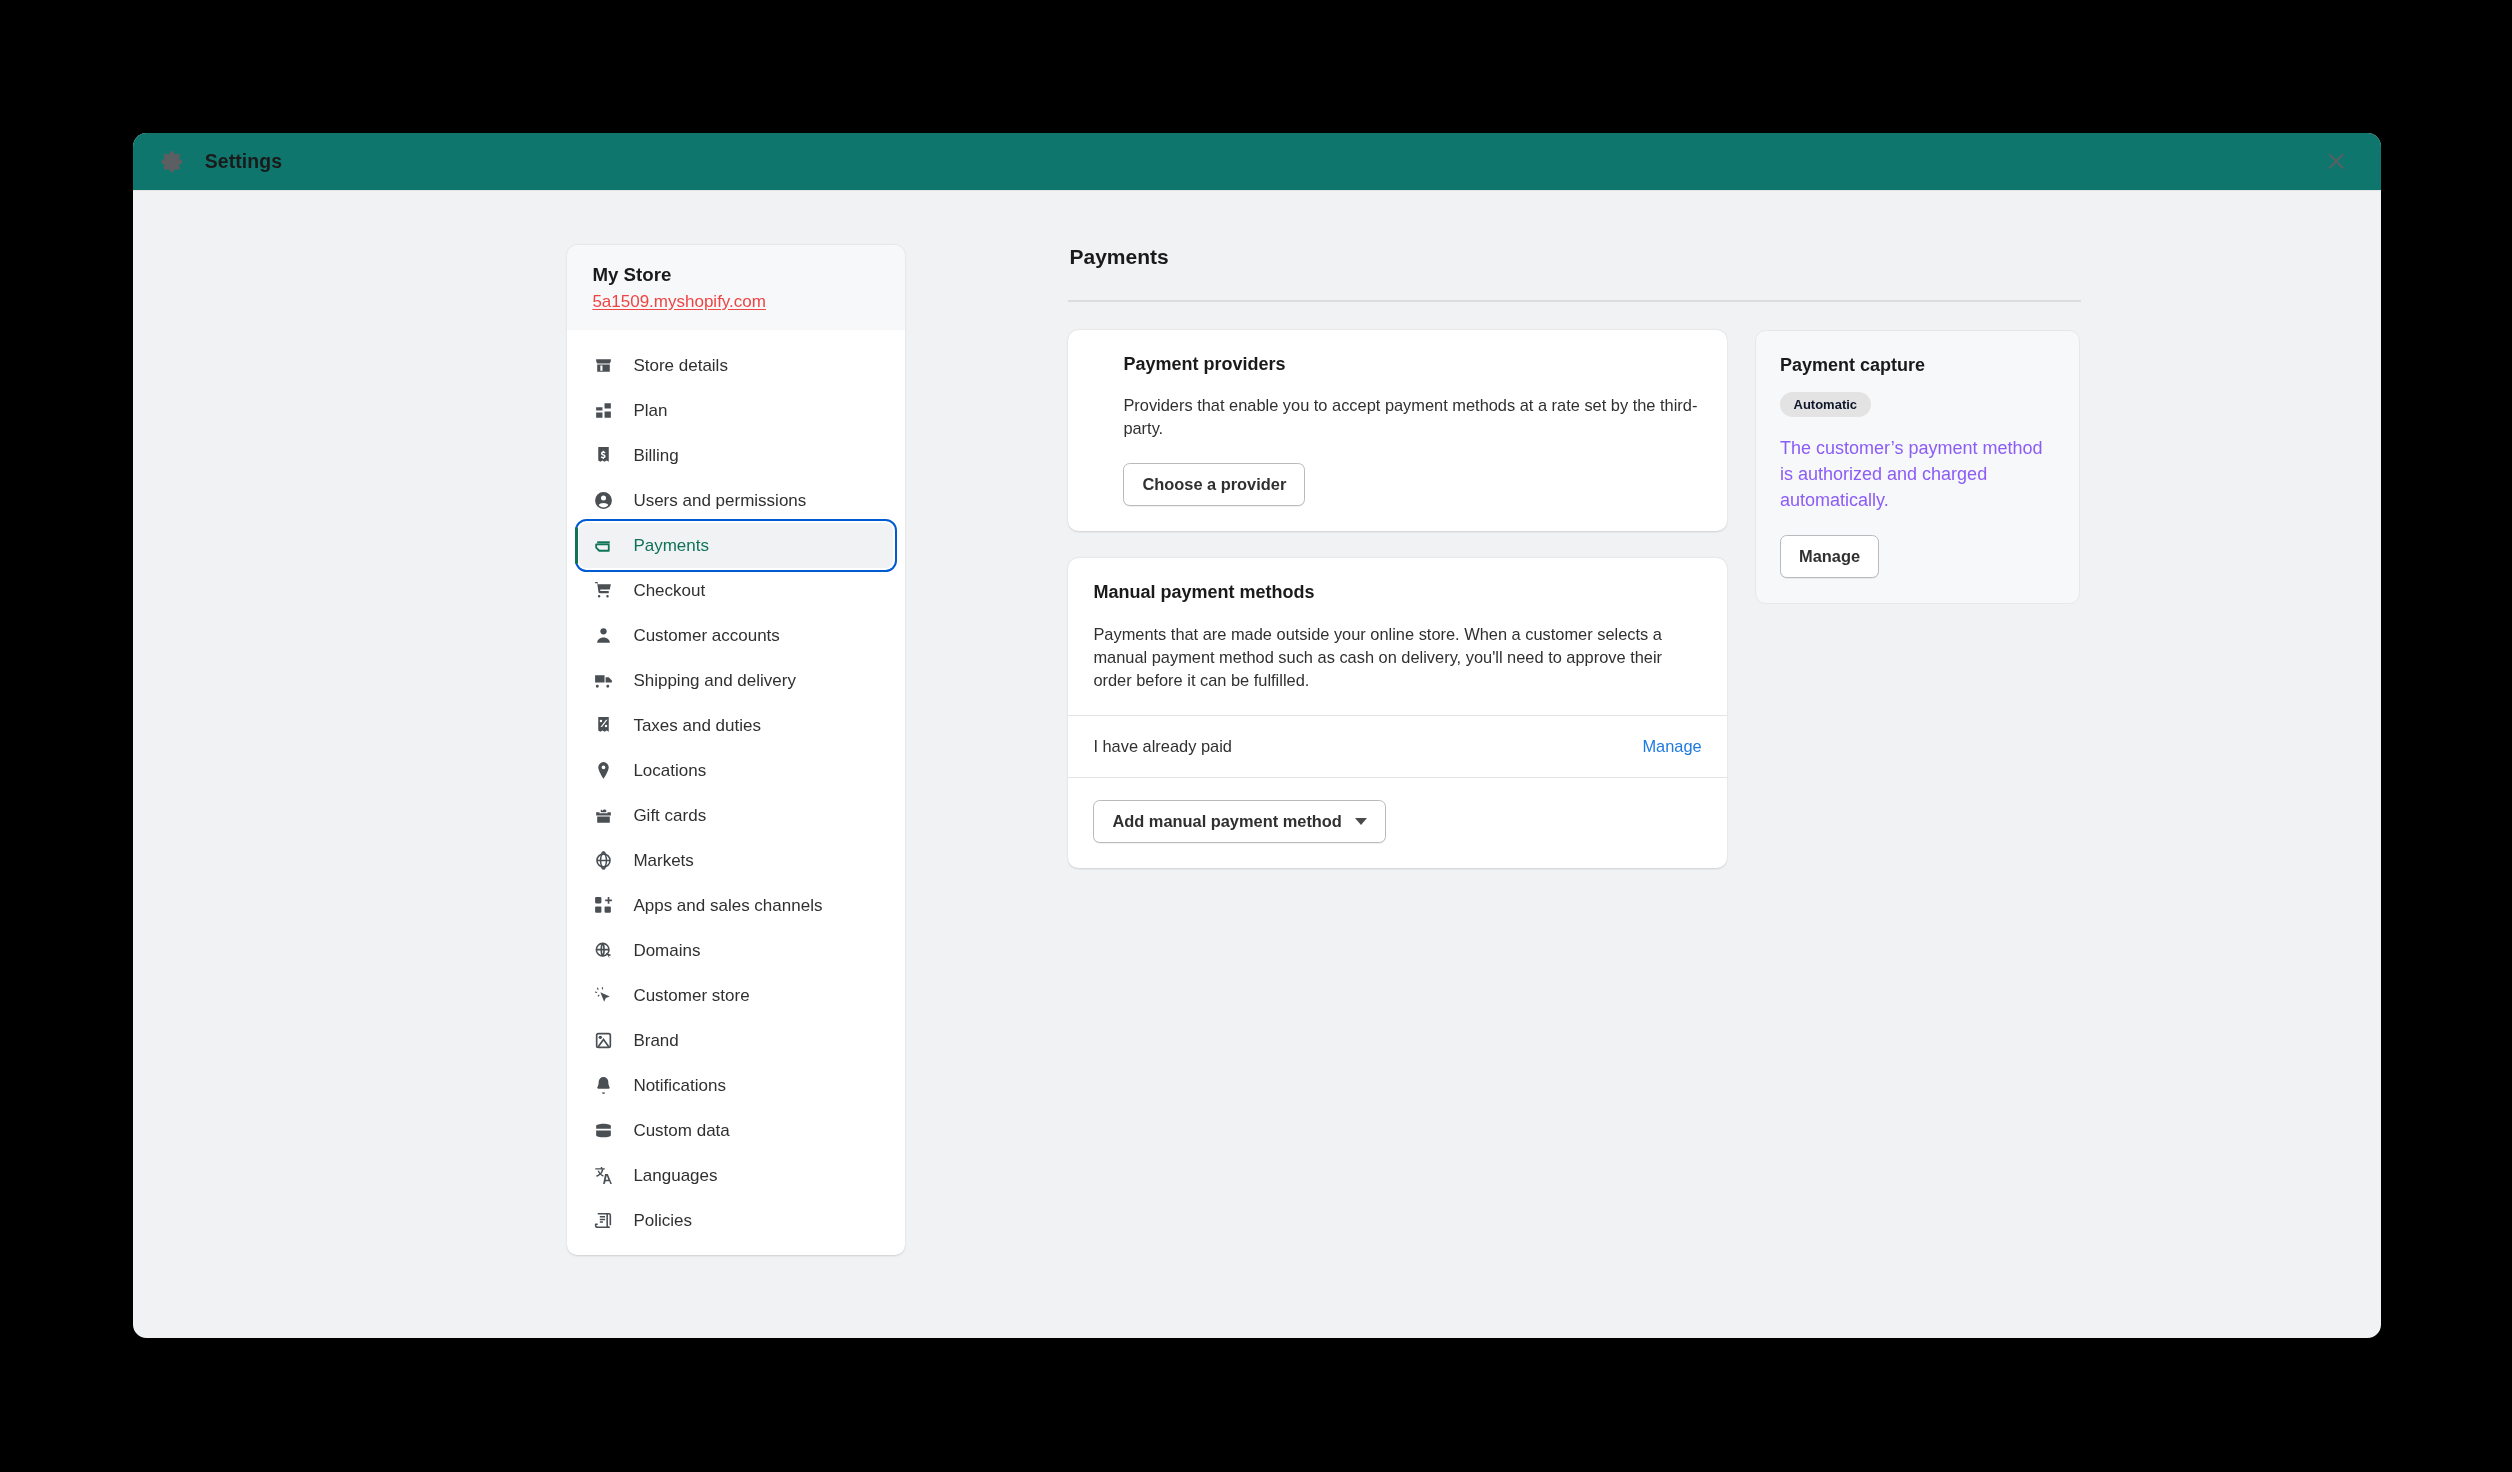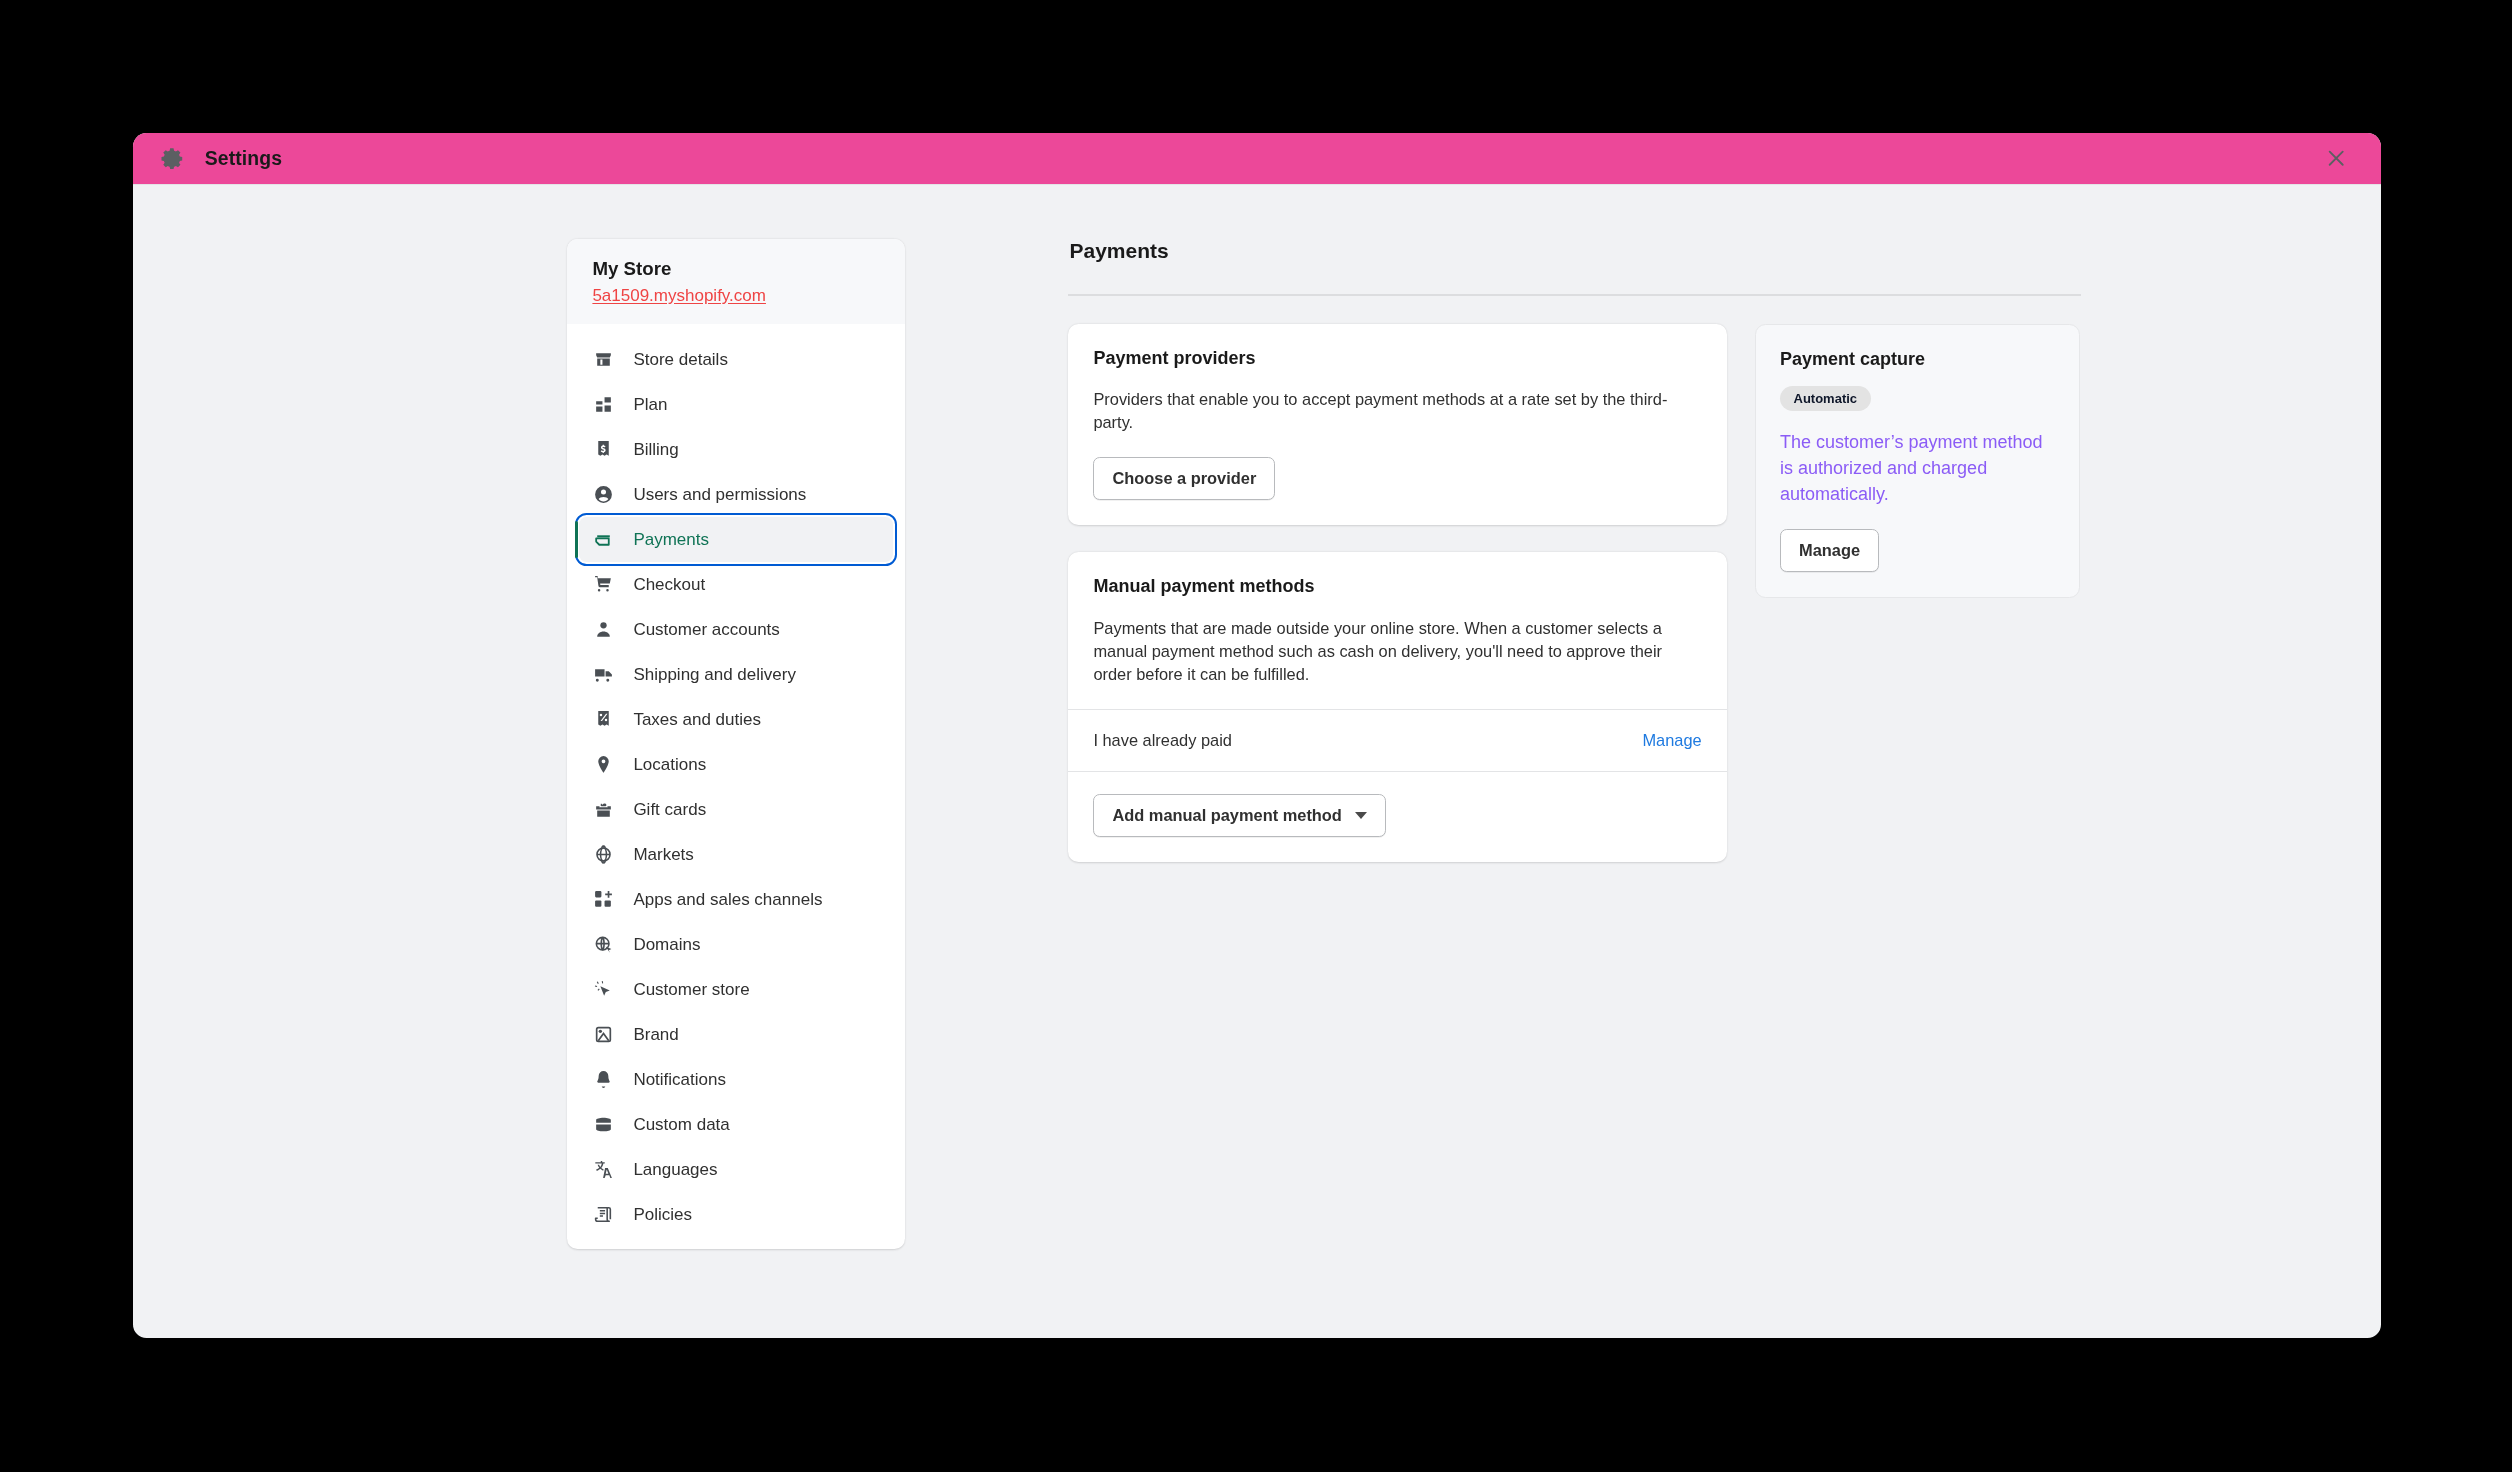--- a/index.html
+++ b/index.html
@@ -17,22 +17,22 @@
     width: 2248px; height: 1205px;
     background: #f1f2f4;
     border-radius: 13.5px;
     overflow: hidden;
     display: flex;
     flex-direction: column;
   }
 
   
   .titlebar {
-    height: 52px;
-    background: #ec4899;
+    height: 58px;
+    background: #0f766e;
     border-bottom: 0.7px solid #e3e4e6;
     display: flex;
     align-items: center;
     padding: 0 25.4px 0 27px;
     flex: none;
   }
   .titlebar-left { display: flex; align-items: center; gap: 19.4px; }
   .gear-icon { width: 25.4px; height: 25.4px; display: block; }
   .titlebar-title {
     font-size: 19.4px;
@@ -146,21 +146,21 @@
   .columns { display: flex; gap: 28px; align-items: flex-start; }
   .col-left { width: 659px; flex: none; }
   .col-right { width: 325px; flex: none; }
 
   .card {
     background: #ffffff;
     border-radius: 10.5px;
     box-shadow: 0 0.7px 1.5px rgba(26,26,26,.10), 0 0.7px 3px rgba(26,26,26,.06);
     margin-bottom: 27px;
   }
-  .card-pad { padding: 24px 25.4px 25.4px 25.4px; }
+  .card-pad { padding: 24px 25.4px 25.4px 25.4px; margin-left: 30px; }
   .card-title {
     font-size: 18px;
     font-weight: 700;
     color: #1a1a1a;
   }
   .card-desc {
     font-size: 16.4px;
     line-height: 1.42;
     color: #303030;
   }

